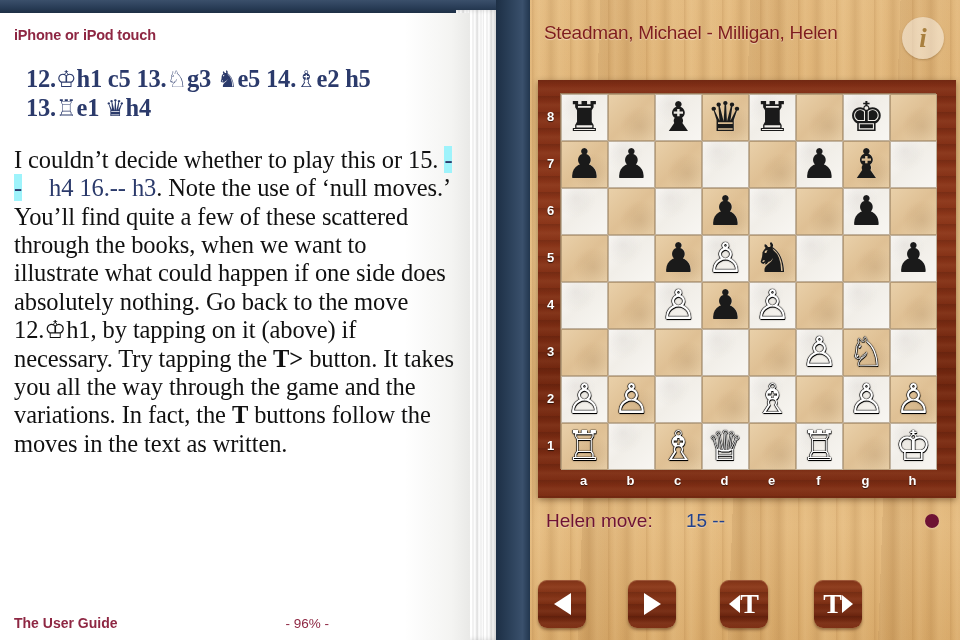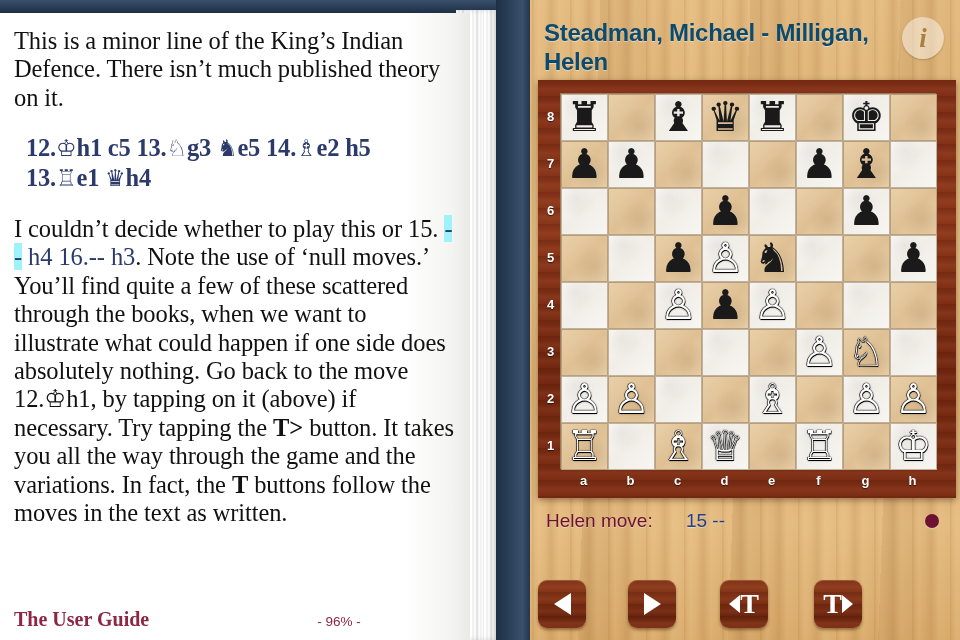--- a/index.html
+++ b/index.html
@@ -58,34 +58,34 @@
     font-family:"Liberation Serif", serif;
     font-size:24.5px; line-height:28.4px; color:#111; letter-spacing:-0.1px;
   }
   .moves-line{
     font-family:"Liberation Serif", serif;
     font-size:24.5px; line-height:28.4px; font-weight:bold;
     color:#2b3a6b; letter-spacing:-0.2px;
     margin:22px 0 22px 12px;
   }
   .moves-line .pc{ font-weight:normal; font-size:23px; }
-  .nullmove{ color:#2b3a6b; }
+  .nullmove{ color:#2b3a6b;padding-left:21px; }
   .hl{ background:#9ef3fb; color:#2b3a6b; }
   .bold-t{ font-weight:bold; font-family:"Liberation Serif", serif; }
   #page-footer{
     position:absolute; left:14px; bottom:9px; width:440px;
     display:flex; align-items:baseline;
   }
-  #footer-title{ color:#8e2743; font-size:20px; font-weight:bold;font-family:Liberation Serif, serif; }
+  #footer-title{ color:#8e2743; font-size:14px; font-weight:bold; }
   #footer-pct{ color:#8e2743; font-size:13.5px; margin-left:168px; }
 
   
   #game-title{
     position:absolute; left:544px; top:18px; width:380px;
-    color:#0c4a6e; font-size:24px; font-weight:bold; line-height:29px;
+    color:#7f1d1d; font-size:19px; font-weight:normal; line-height:29px;
     letter-spacing:-0.3px;
     text-shadow:0 1px 1px rgba(255,255,255,0.45);
   }
   #info-icon{
     position:absolute; left:902px; top:17px; width:42px; height:42px;
     border-radius:50%;
     background:rgba(255,255,255,0.45);
     box-shadow:0 1px 2px rgba(90,55,20,0.3);
     display:flex; align-items:center; justify-content:center;
     color:#a9803f; font-family:"Liberation Serif", serif;
@@ -173,22 +173,22 @@
 <body>
 
 <div id="wood-panel"></div>
 
 <div id="book">
   <div id="book-cover-top"></div>
   <div id="book-cover-right"></div>
   <div id="page-edges"></div>
 
   <div id="page">
-
-    <div class="body-text">This is a minor line of the King’s Indian Defence. There isn’t much published theory on it.</div>
+    <div class="page-head">iPhone or iPod touch</div>
+
 
     <div class="moves-line">
       <span>12.</span><span class="pc">♔</span><span>h1 c5 13.</span><span class="pc">♘</span><span>g3 </span><span class="pc">♞</span><span>e5 14.</span><span class="pc">♗</span><span>e2 h5</span><br><span>13.</span><span class="pc">♖</span><span>e1 </span><span class="pc">♛</span><span>h4</span>
     </div>
 
     <div class="body-text"><span>I couldn’t decide whether to play this or 15. </span><span class="hl">--</span><span class="nullmove"> h4 16.-- h3</span><span>. Note the use of ‘null moves.’ You’ll find quite a few of these scattered through the books, when we want to illustrate what could happen if one side does absolutely nothing. Go back to the move 12.</span><span class="pc">♔</span><span>h1, by tapping on it (above) if necessary. Try tapping the </span><span class="bold-t">T&gt;</span><span> button. It takes you all the way through the game and the variations. In fact, the </span><span class="bold-t">T</span><span> buttons follow the moves in the text as written.</span></div>
 
     <div id="page-footer">
       <span id="footer-title">The User Guide</span>
       <span id="footer-pct">- 96% -</span>

